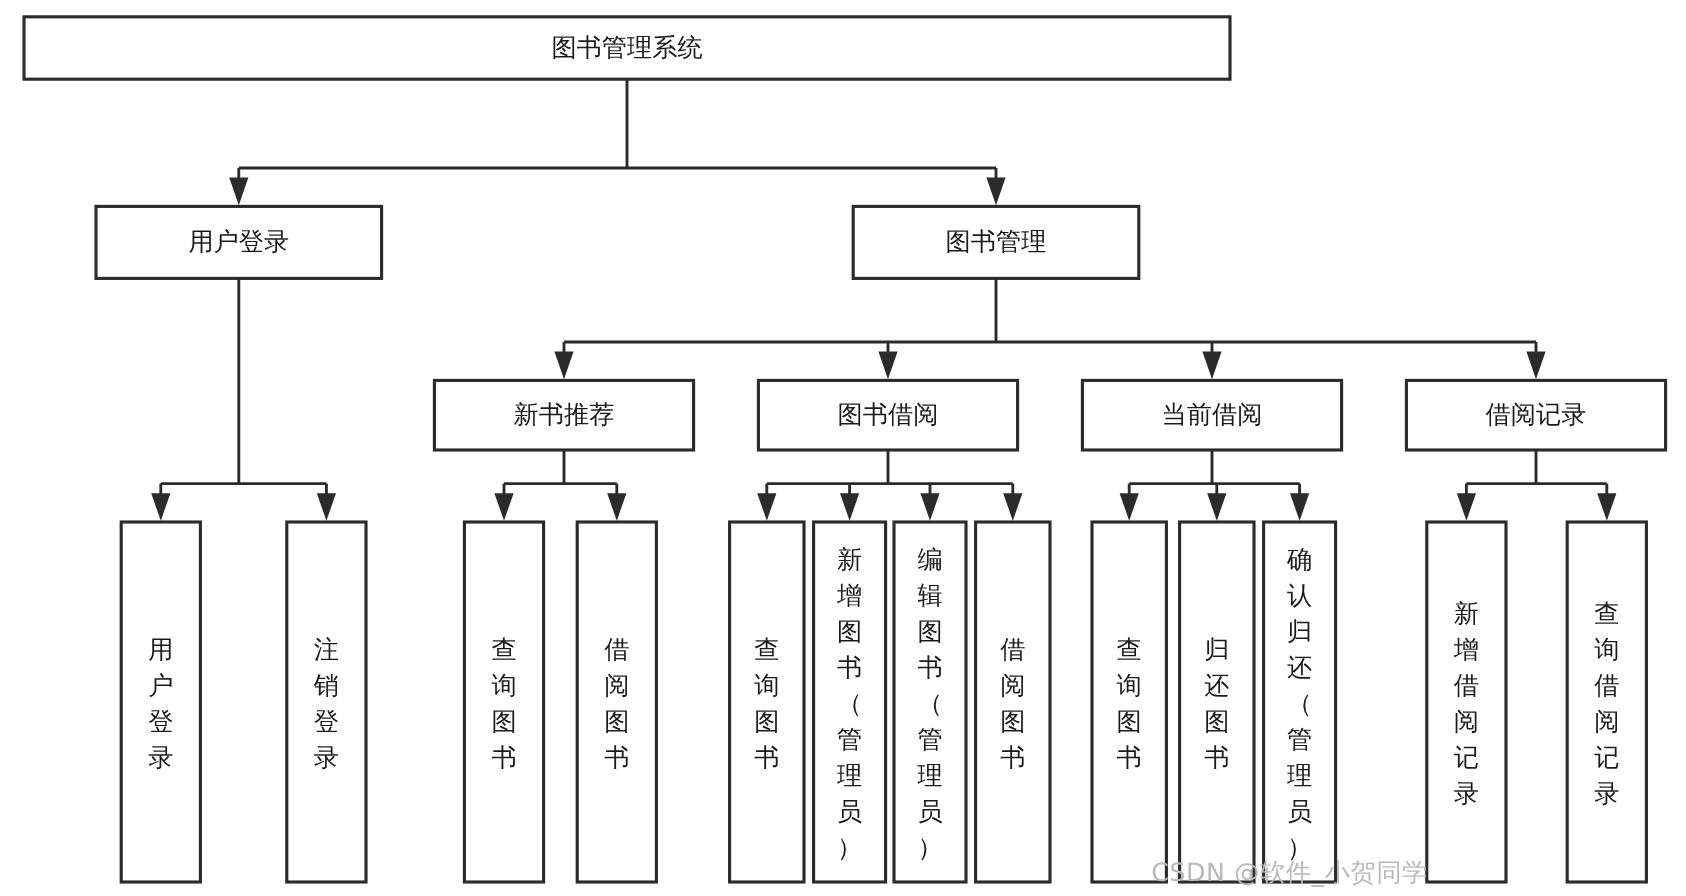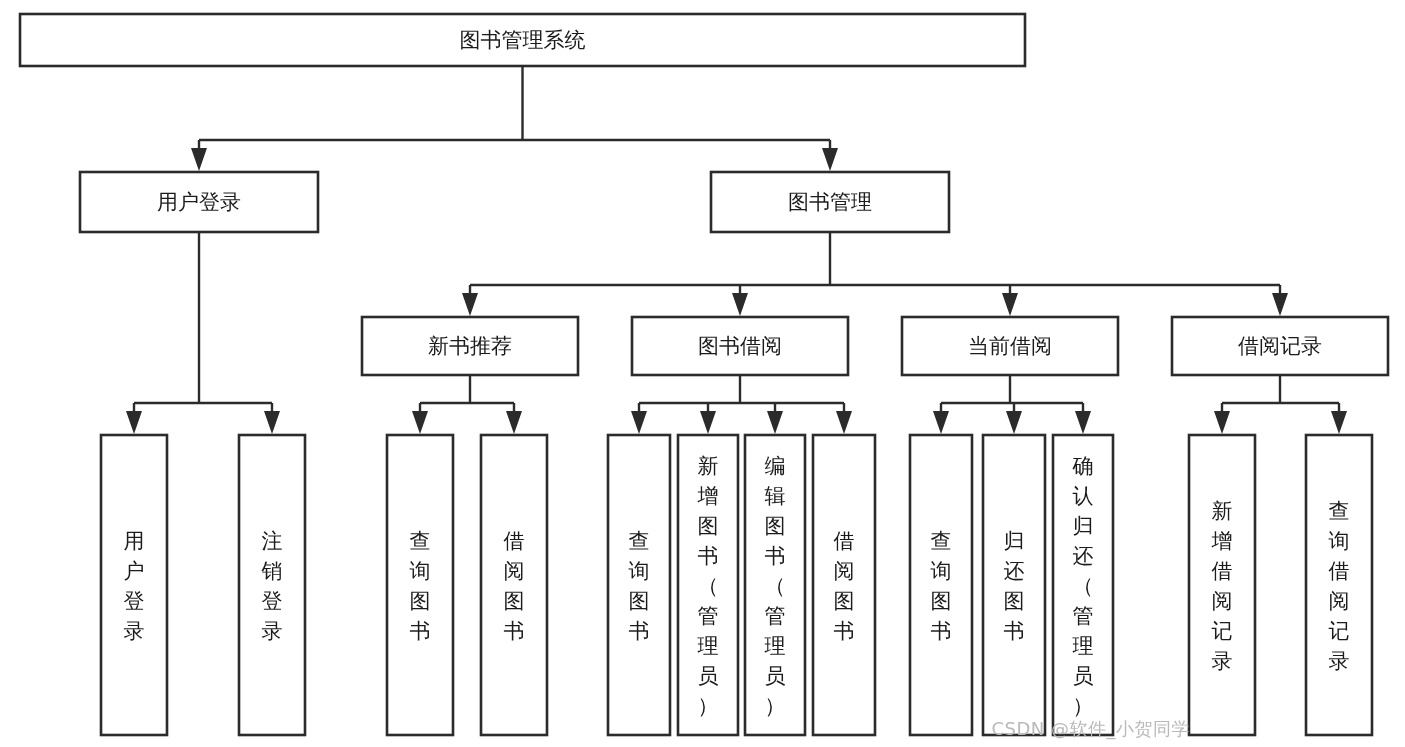--- a/index.html
+++ b/index.html
@@ -53,21 +53,21 @@
     font-family: "DejaVu Sans", "Liberation Sans", sans-serif;
     font-size: 21px;
     fill: #1b1b1b;
     text-anchor: middle;
   }
   .watermark {
     position: absolute;
     right: 8px;
     bottom: 6px;
     font-family: "DejaVu Sans", "Liberation Sans", sans-serif;
-    font-size: 18px;
+    font-size: 21px;
     color: #b9b9b9;
     letter-spacing: 0.5px;
     white-space: nowrap;
     pointer-events: none;
   }
 </style>
 </head>
 <body>
 
 <div id="diagram-root">

